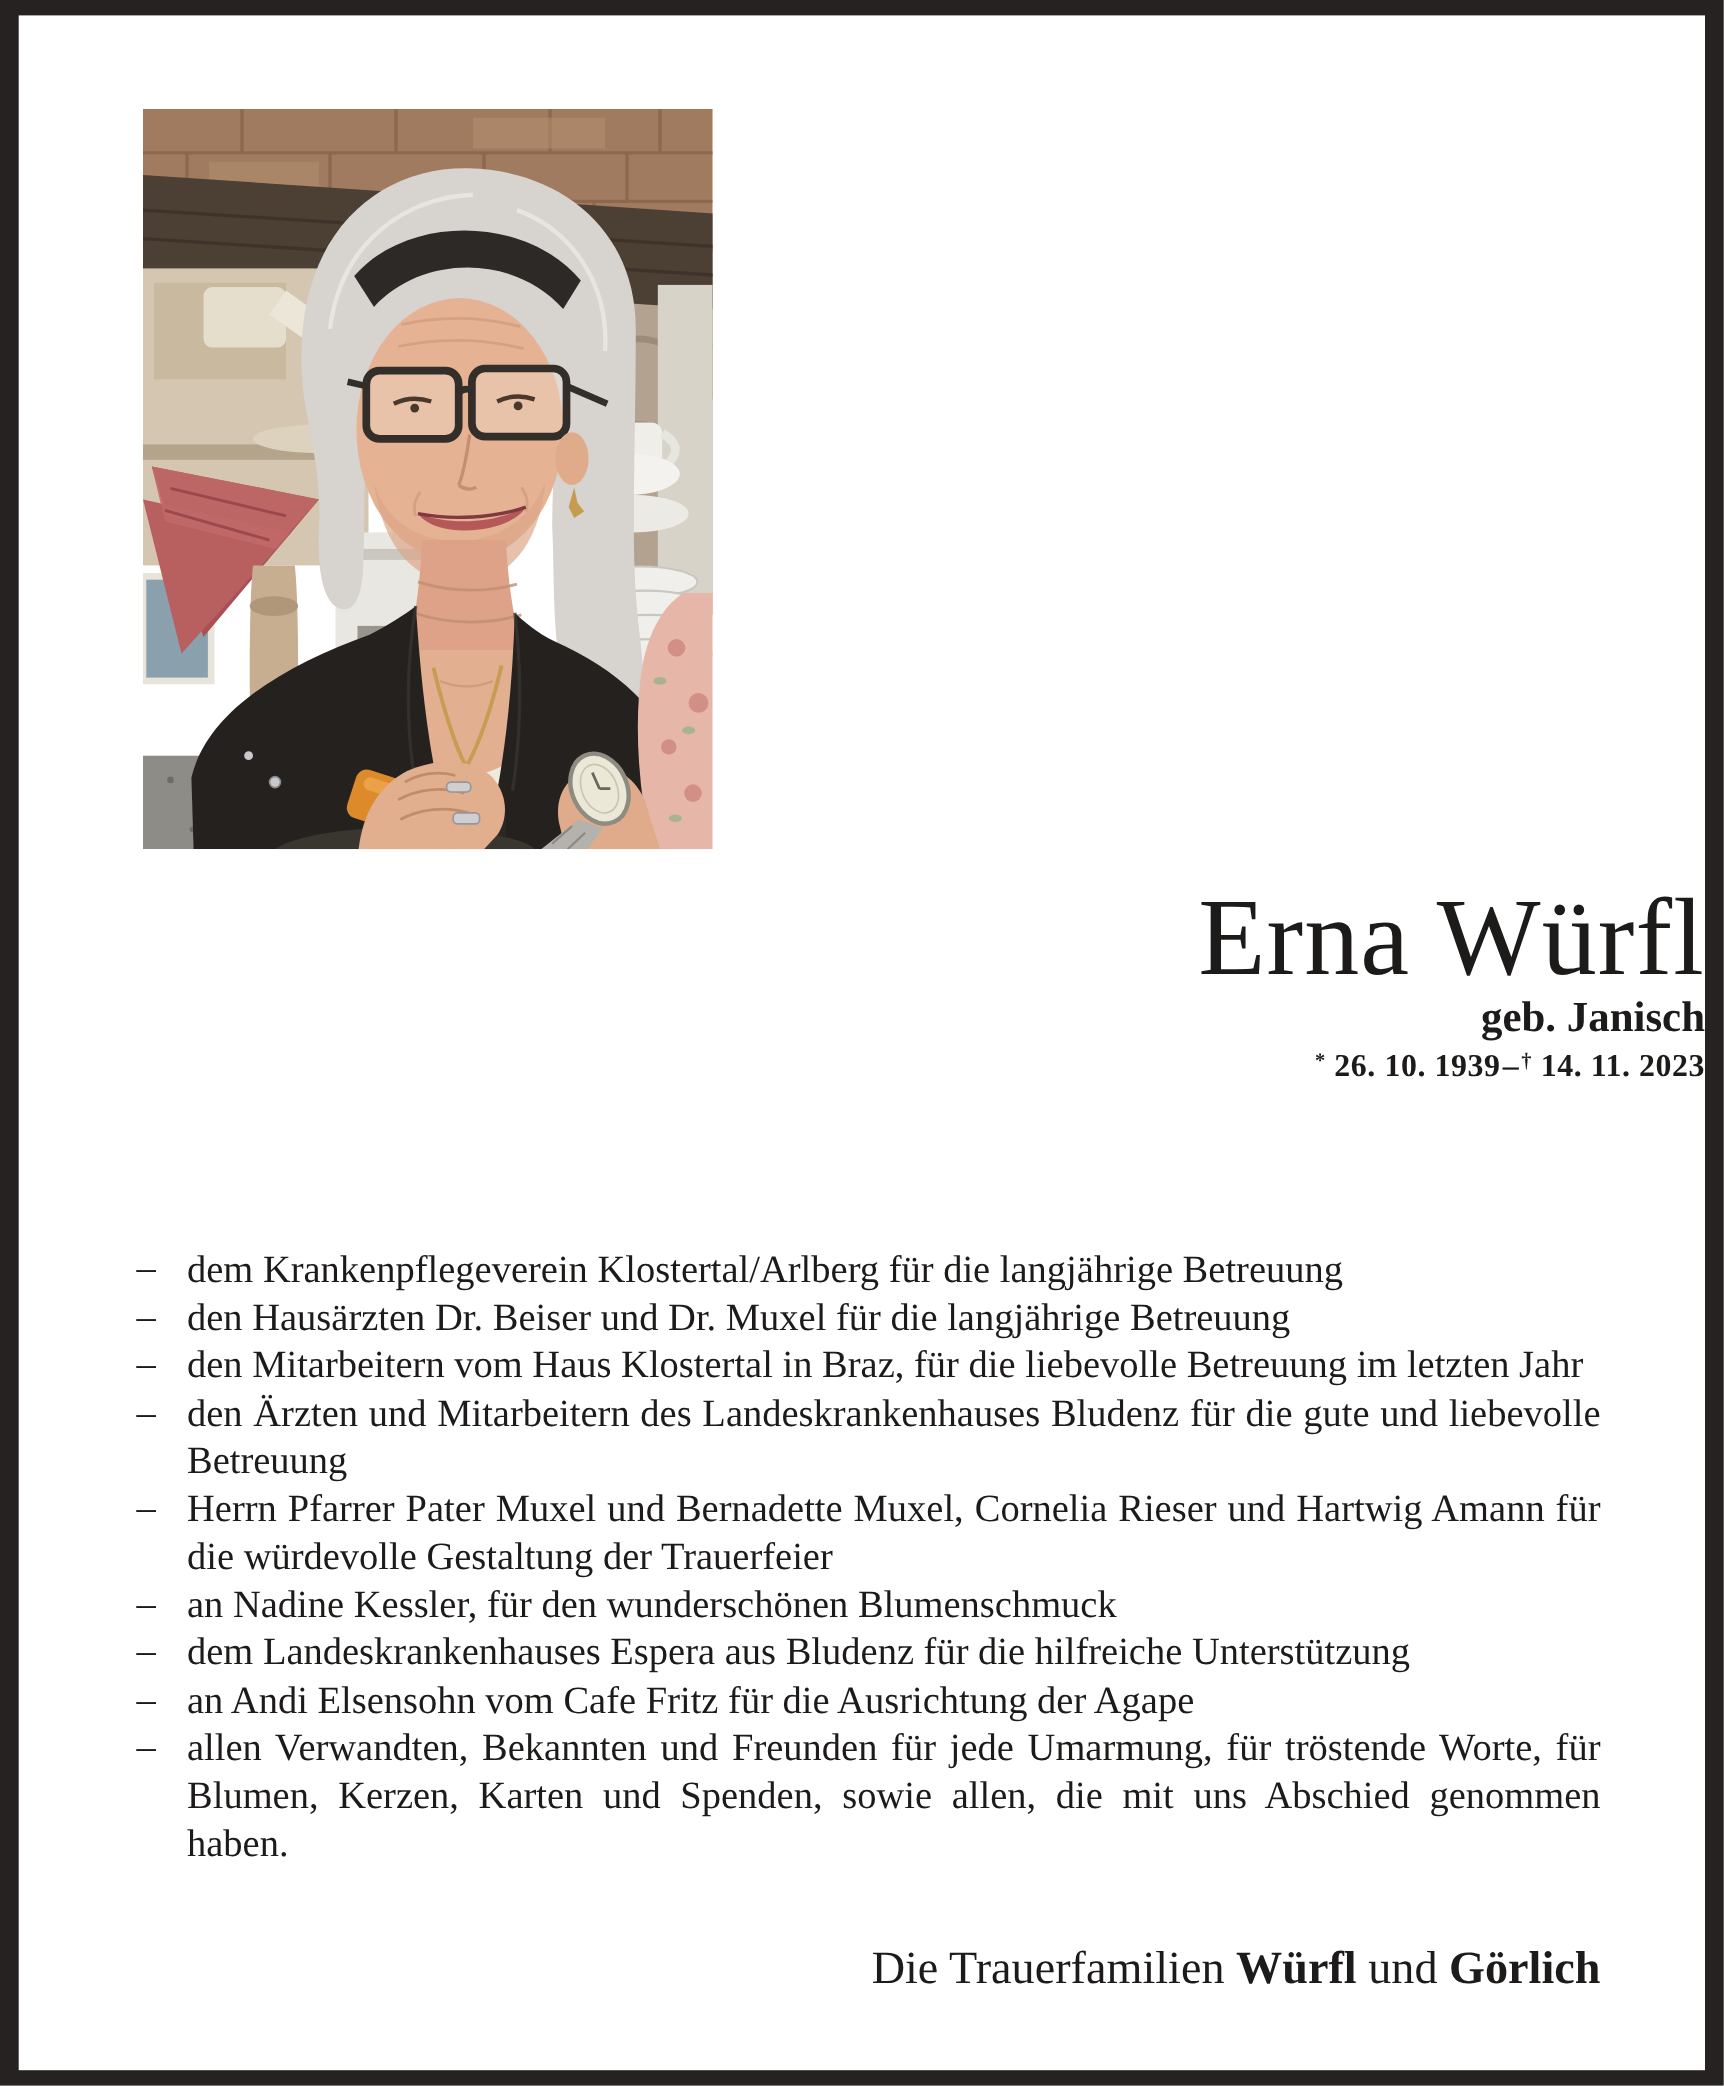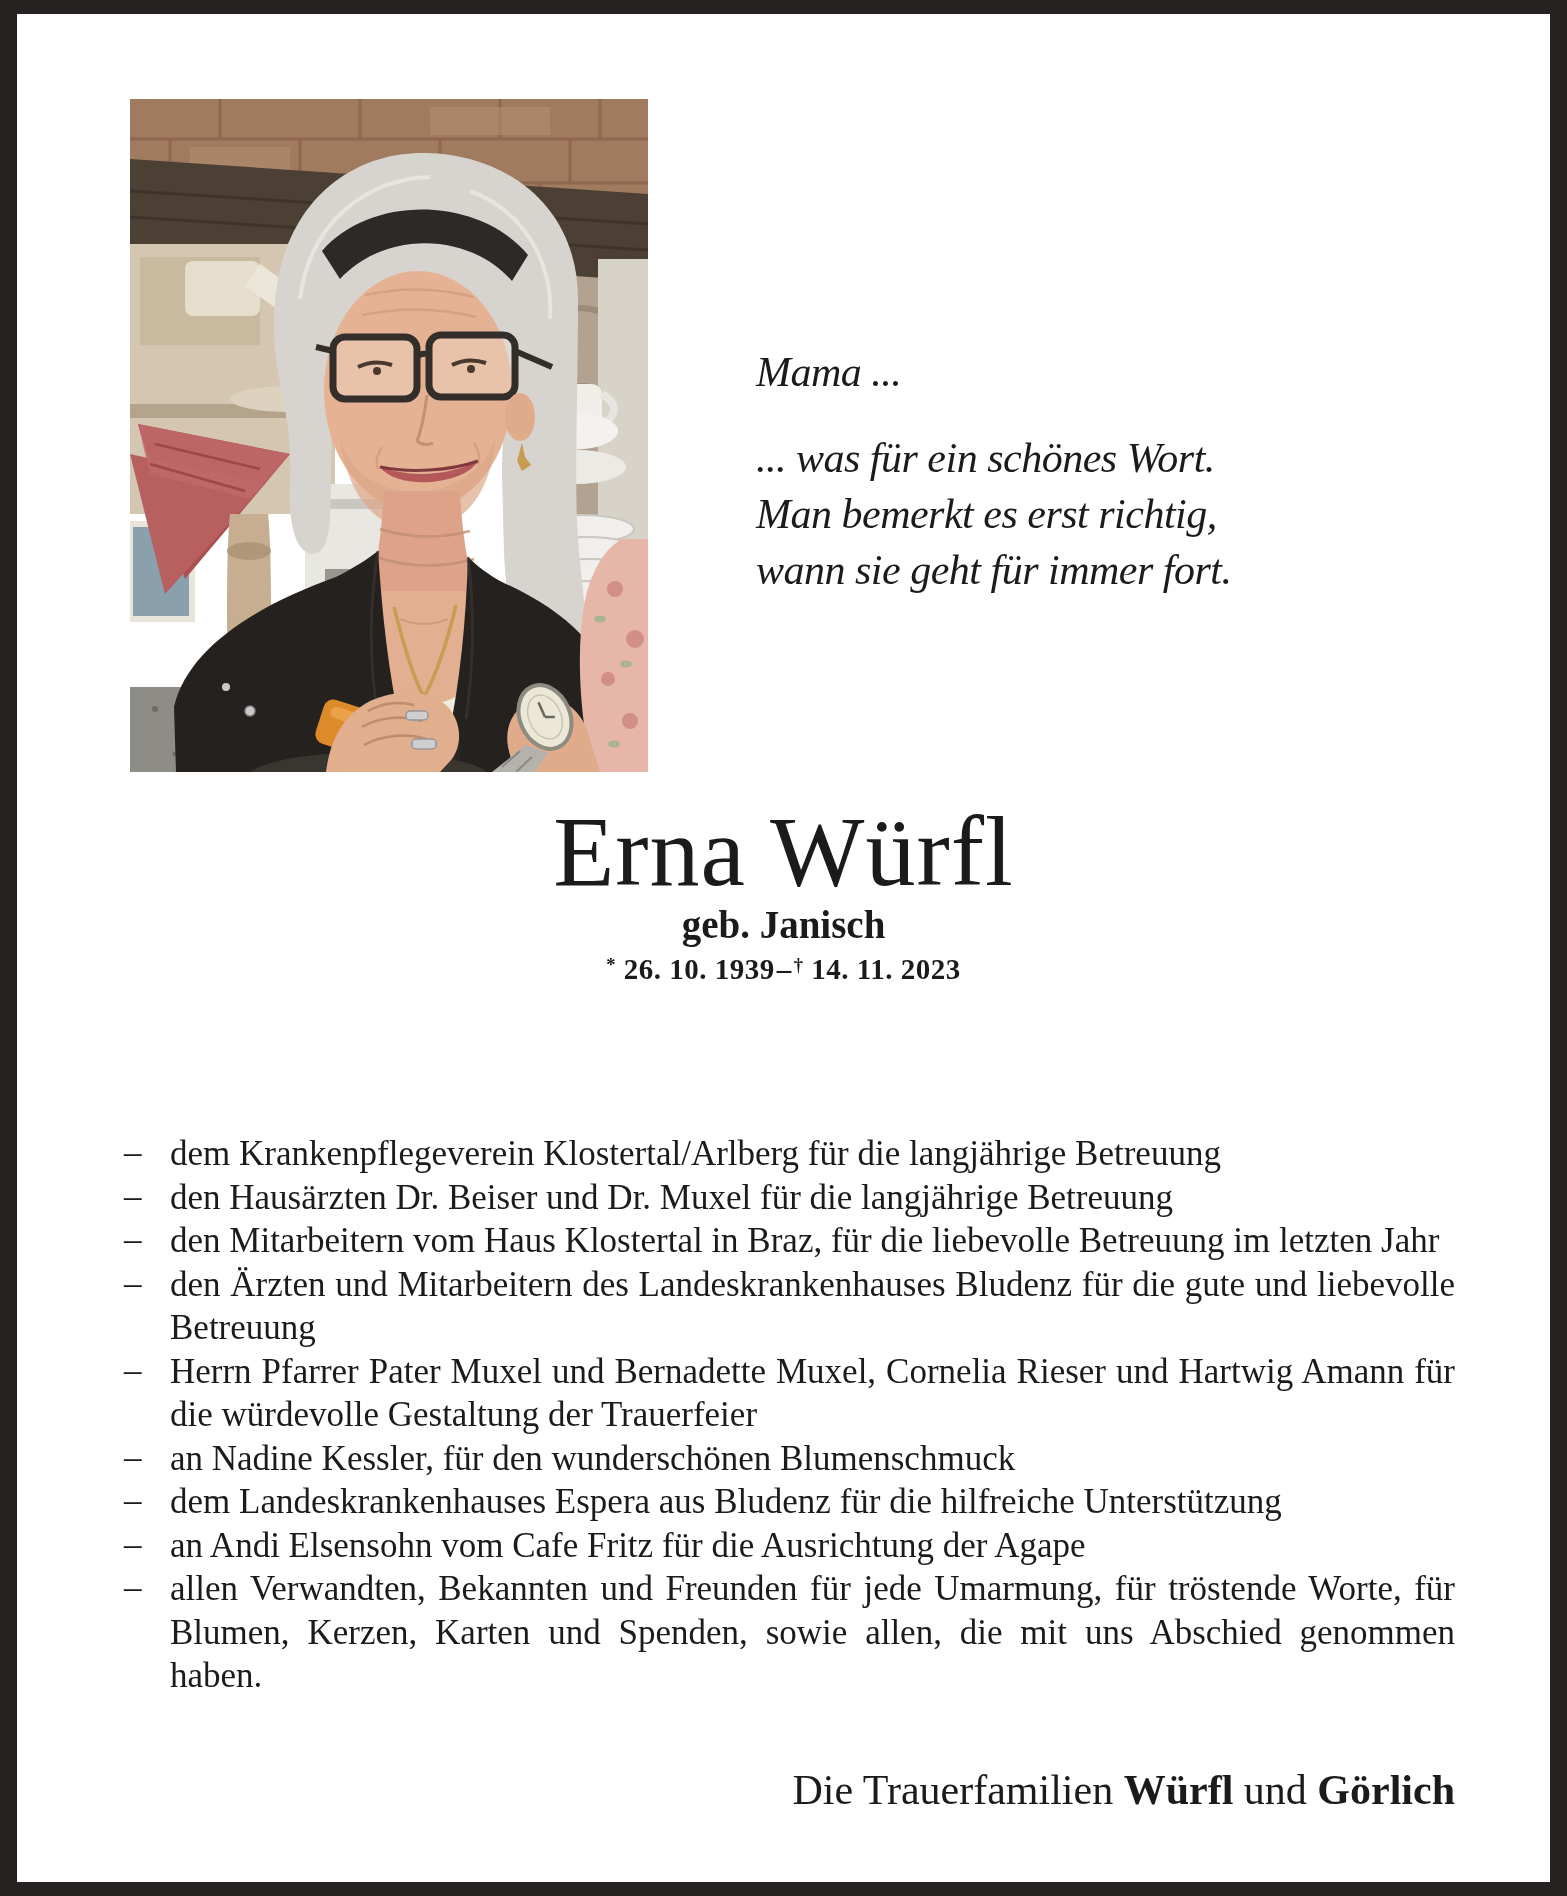--- a/index.html
+++ b/index.html
@@ -20,21 +20,21 @@
   }
   .photo svg { display:block; width:100%; height:100%; }
 
   .poem {
     position:absolute; left:739px; top:330px;
     font-style:italic; font-size:42px; line-height:56px; letter-spacing:-0.5px;
     white-space:nowrap;
   }
   .poem .salutation { margin-bottom:30px; }
 
-  .names { position:absolute; top:788px; left:0; width:100%; text-align:center; }
+  .names { position:absolute; top:788px; left:0; width:100%; text-align:right; }
   .name  { font-size:100px; line-height:100px; font-weight:normal; margin:0; letter-spacing:1px; }
   .maiden{ font-size:39px; font-weight:bold; }
   .dates { font-size:29px; font-weight:bold; margin-top:6px; letter-spacing:0.5px; }
   .dates .lifesym { font-size:64%; position:relative; top:-0.45em; font-weight:bold; }
   .dates .sep { padding:0 2px; }
 
   .thanks-heading { position:absolute; left:97px; top:1050px; font-size:48px; }
 
   .thanks-list {
     position:absolute; left:97px; top:1118px; width:1341px;
@@ -196,26 +196,20 @@
         <rect x="188" y="606" width="60" height="46" rx="10" fill="#dd8a2b"></rect>
         <rect x="196" y="612" width="44" height="12" rx="6" fill="#eda64f" opacity="0.8"></rect>
       </g>
       <path d="M196,673 C200,640 214,616 240,602 C272,588 302,592 318,608 C332,624 332,646 322,660 L310,673 Z" fill="#e1ae8e"></path>
       <path d="M238,612 C252,604 268,602 284,606 M232,628 C250,618 272,616 292,622 M234,646 C252,636 276,634 296,640" stroke="#c08c6c" stroke-width="2.5" fill="none"></path>
       <rect x="276" y="612" width="22" height="9" rx="4" fill="#cfcfd2" stroke="#97979b" stroke-width="1.5"></rect>
       <rect x="282" y="640" width="24" height="10" rx="4" fill="#cfcfd2" stroke="#97979b" stroke-width="1.5"></rect>
     </svg>
   </div>
 
-  <div class="poem">
-    <div class="salutation">Mama ...</div>
-    <div>... was für ein schönes Wort.</div>
-    <div>Man bemerkt es erst richtig,</div>
-    <div>wann sie geht für immer fort.</div>
-  </div>
 
   <div class="names">
     <h1 class="name">Erna Würfl</h1>
     <div class="maiden">geb. Janisch</div>
     <div class="dates"><span class="lifesym">*</span> <span>26. 10. 1939</span><span class="sep">–</span><span class="lifesym">†</span> <span>14. 11. 2023</span></div>
   </div>
 
 
   <ul class="thanks-list">
 

